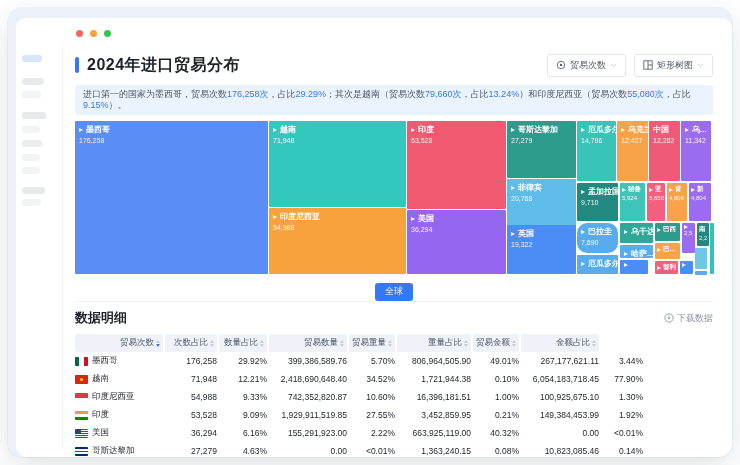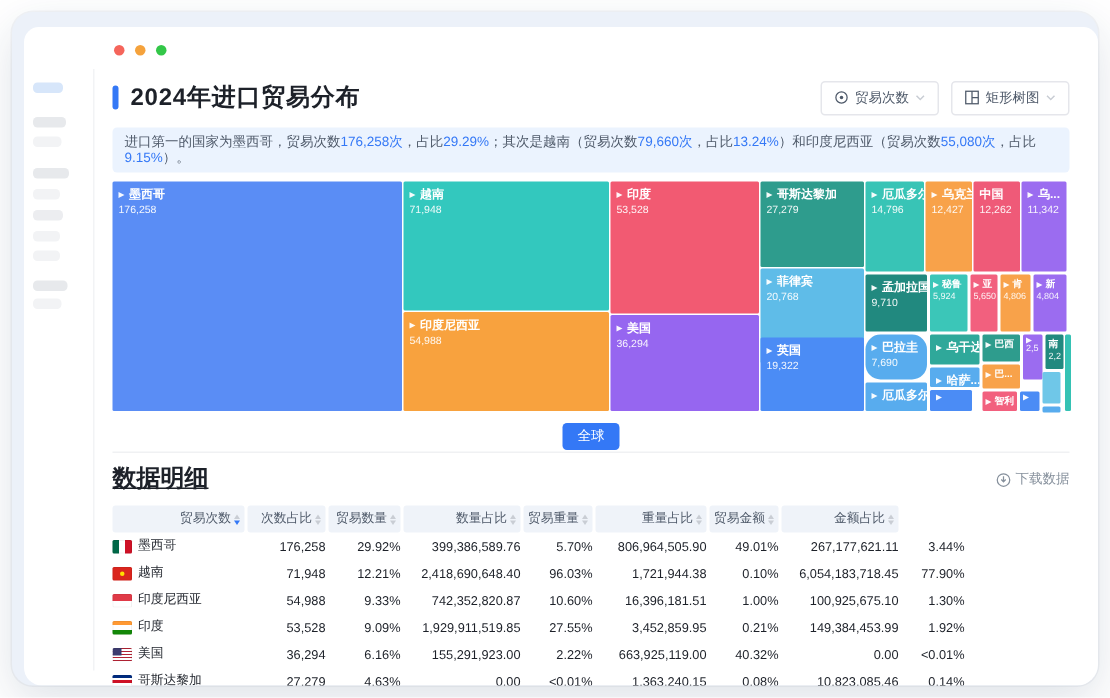--- a/index.html
+++ b/index.html
@@ -33,21 +33,21 @@
   .tm-tri{width:0;height:0;border-left:4px solid #fff;border-top:2.5px solid transparent;border-bottom:2.5px solid transparent;flex:0 0 auto;opacity:.95;}
   .tm-val{color:#fff;font-size:7px;margin-top:2px;opacity:.92;white-space:nowrap;}
   .tm-node.small{padding:2px 2px;}
   .tm-node.small .tm-line{font-size:6.5px;gap:2px;}
   .tm-node.small .tm-val{font-size:6px;margin-top:1px;}
   .global-row{margin-top:6px;text-align:center;height:15px;}
   .global-btn{display:inline-block;background:#3478F6;color:#fff;font-size:9px;padding:2.5px 10px;border-radius:3px;cursor:pointer;}
   .divider{margin-top:6px;border-top:1px solid #F0F1F3;}
   
   .detail-head{margin-top:7px;display:flex;align-items:center;}
-  .detail-title{font-size:16px;font-weight:bold;color:#1D2129;flex:1;text-decoration:underline;}
+  .detail-title{font-size:13px;font-weight:bold;color:#1D2129;flex:1;}
   .download{display:flex;align-items:center;gap:3px;font-size:9px;color:#86909C;cursor:pointer;}
   
   .tbl{margin-top:7px;width:552px;}
   .thead,.trow{display:grid;grid-template-columns:88px 52px 48px 78px 46px 74px 46px 78px 42px;column-gap:2px;}
   .th{background:#EFF3F9;border-radius:2px;padding:3px 3px;font-size:8.5px;color:#4E5969;display:flex;align-items:center;}
   .th.num{justify-content:flex-end;}
   .sort{display:inline-flex;flex-direction:column;gap:1px;margin-left:2px;}
   .sort i{display:block;width:0;height:0;border-left:2.5px solid transparent;border-right:2.5px solid transparent;}
   .sort .up{border-bottom:3px solid #C9CDD4;}
   .sort .dn{border-top:3px solid #C9CDD4;}
@@ -340,28 +340,28 @@
               </span>
             </div>
             <div class="th num">
               <span>次数占比</span>
               <span class="sort">
                 <i class="up"></i>
                 <i class="dn"></i>
               </span>
             </div>
             <div class="th num">
+              <span>数量占比</span>
+              <span class="sort">
+                <i class="up"></i>
+                <i class="dn"></i>
+              </span>
+            </div>
+            <div class="th num">
               <span>贸易数量</span>
-              <span class="sort">
-                <i class="up"></i>
-                <i class="dn"></i>
-              </span>
-            </div>
-            <div class="th num">
-              <span>数量占比</span>
               <span class="sort">
                 <i class="up"></i>
                 <i class="dn"></i>
               </span>
             </div>
             <div class="th num">
               <span>贸易重量</span>
               <span class="sort">
                 <i class="up"></i>
                 <i class="dn"></i>
@@ -405,21 +405,21 @@
               <div class="td num">3.44%</div>
             </div>
             <div class="trow">
               <div class="td dest">
                 <span class="flag flag-vn"></span>
                 <span>越南</span>
               </div>
               <div class="td num">71,948</div>
               <div class="td num">12.21%</div>
               <div class="td num">2,418,690,648.40</div>
-              <div class="td num">96.03%</div>
+              <div class="td num">34.52%</div>
               <div class="td num">1,721,944.38</div>
               <div class="td num">0.10%</div>
               <div class="td num">6,054,183,718.45</div>
               <div class="td num">77.90%</div>
             </div>
             <div class="trow">
               <div class="td dest">
                 <span class="flag flag-id"></span>
                 <span>印度尼西亚</span>
               </div>

